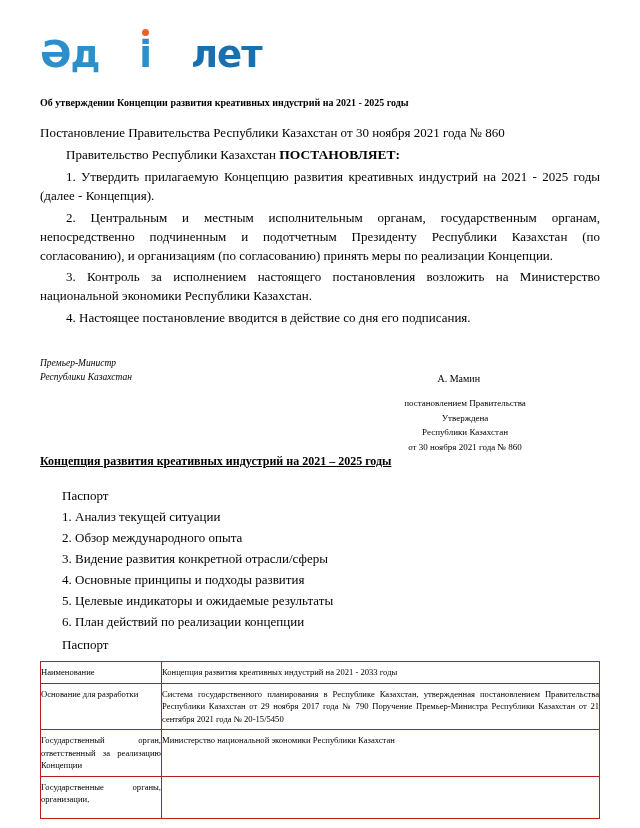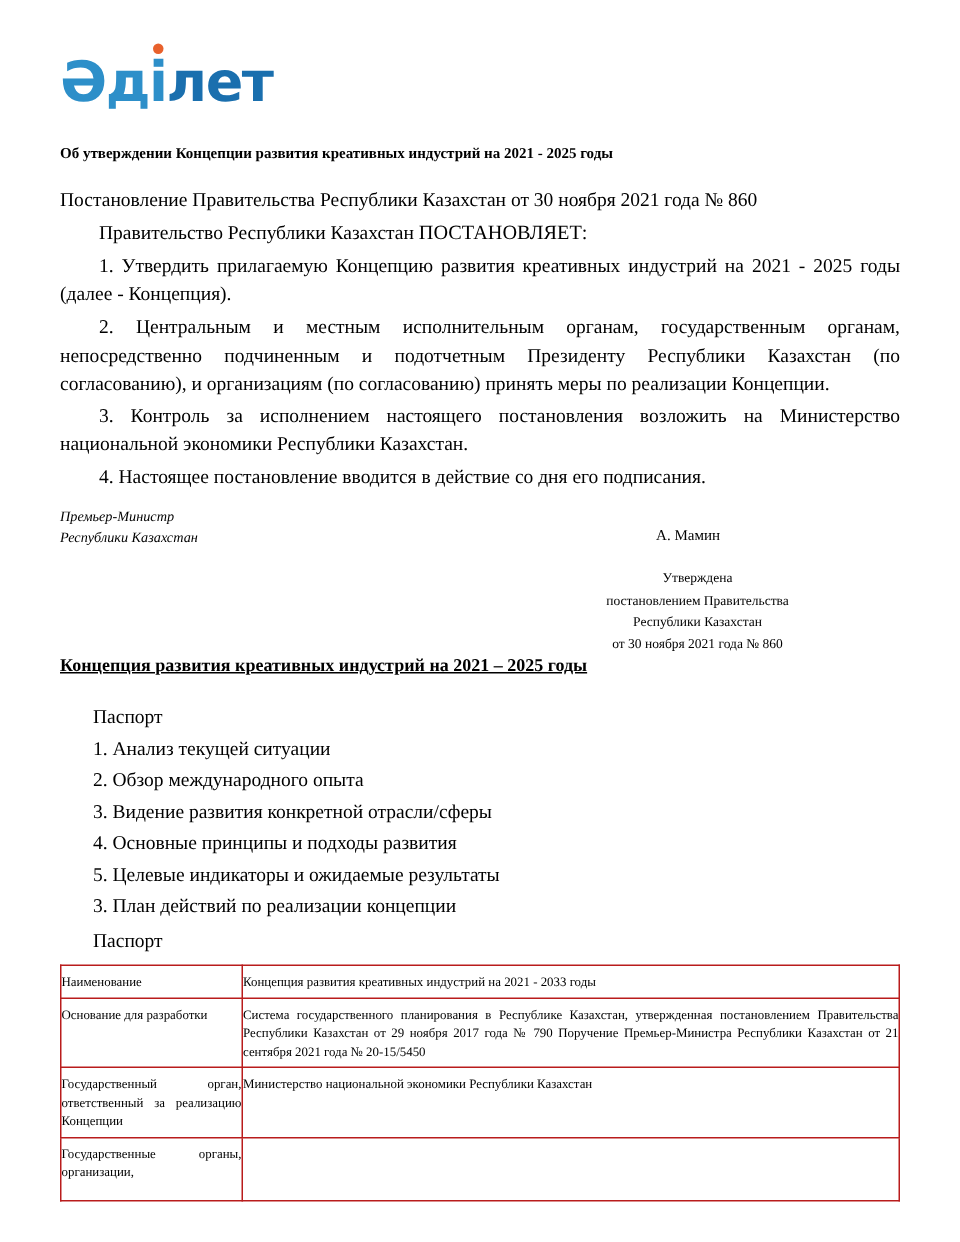--- a/index.html
+++ b/index.html
@@ -33,20 +33,21 @@
     margin-bottom: 14px;
   }
   .logo {
     font-family: "DejaVu Sans", sans-serif;
     font-size: 37px;
     font-weight: bold;
     letter-spacing: -1px;
     line-height: 1;
     display: flex;
     align-items: flex-end;
+    gap: 40px;
   }
   .logo .c1 { color: #2d8fc9; }
   .logo .c2 { color: #1a6fae; }
   .logo .dot-i {
     position: relative;
     color: #2d8fc9;
   }
   .logo .dot-i::after {
     content: "";
     position: absolute;
@@ -68,30 +69,30 @@
   p.body-text {
     font-size: 13px;
     line-height: 1.45;
     margin: 0 0 3px 0;
     text-align: justify;
   }
   p.indent {
     text-indent: 26px;
   }
   .strong-inline {
-    font-weight: normal;
+    font-weight: bold;
     font-size: 13.5px;
   }
 
   
   .sign-row {
     display: flex;
     justify-content: space-between;
-    align-items: center;
-    margin-top: 10px;
+    align-items: flex-end;
+    margin-top: 28px;
   }
   .sign-left {
     font-size: 9.5px;
     font-style: italic;
     line-height: 1.5;
     width: 200px;
   }
   .sign-right {
     font-size: 10px;
     padding-right: 120px;
@@ -185,36 +186,36 @@
 
     <div class="sign-row">
       <div class="sign-left">
         <div>Премьер-Министр</div>
         <div>Республики Казахстан</div>
       </div>
       <div class="sign-right">А. Мамин</div>
     </div>
 
     <div class="approved">
+      <div>постановлением Правительства</div>
       <div>Утверждена</div>
-      <div>постановлением Правительства</div>
       <div>Республики Казахстан</div>
       <div>от 30 ноября 2021 года № 860</div>
     </div>
 
     <div class="concept-title">Концепция развития креативных индустрий на 2021 – 2025 годы</div>
 
     <div class="toc">
       <div class="toc-item">Паспорт</div>
       <div class="toc-item">1. Анализ текущей ситуации</div>
       <div class="toc-item">2. Обзор международного опыта</div>
       <div class="toc-item">3. Видение развития конкретной отрасли/сферы</div>
       <div class="toc-item">4. Основные принципы и подходы развития</div>
       <div class="toc-item">5. Целевые индикаторы и ожидаемые результаты</div>
-      <div class="toc-item">3. План действий по реализации концепции</div>
+      <div class="toc-item">6. План действий по реализации концепции</div>
     </div>
 
     <div class="section-label">Паспорт</div>
 
     <table class="passport">
       <tbody>
         <tr>
           <td class="col-label">Наименование</td>
           <td class="col-value">Концепция развития креативных индустрий на 2021 - 2033 годы</td>
         </tr>

